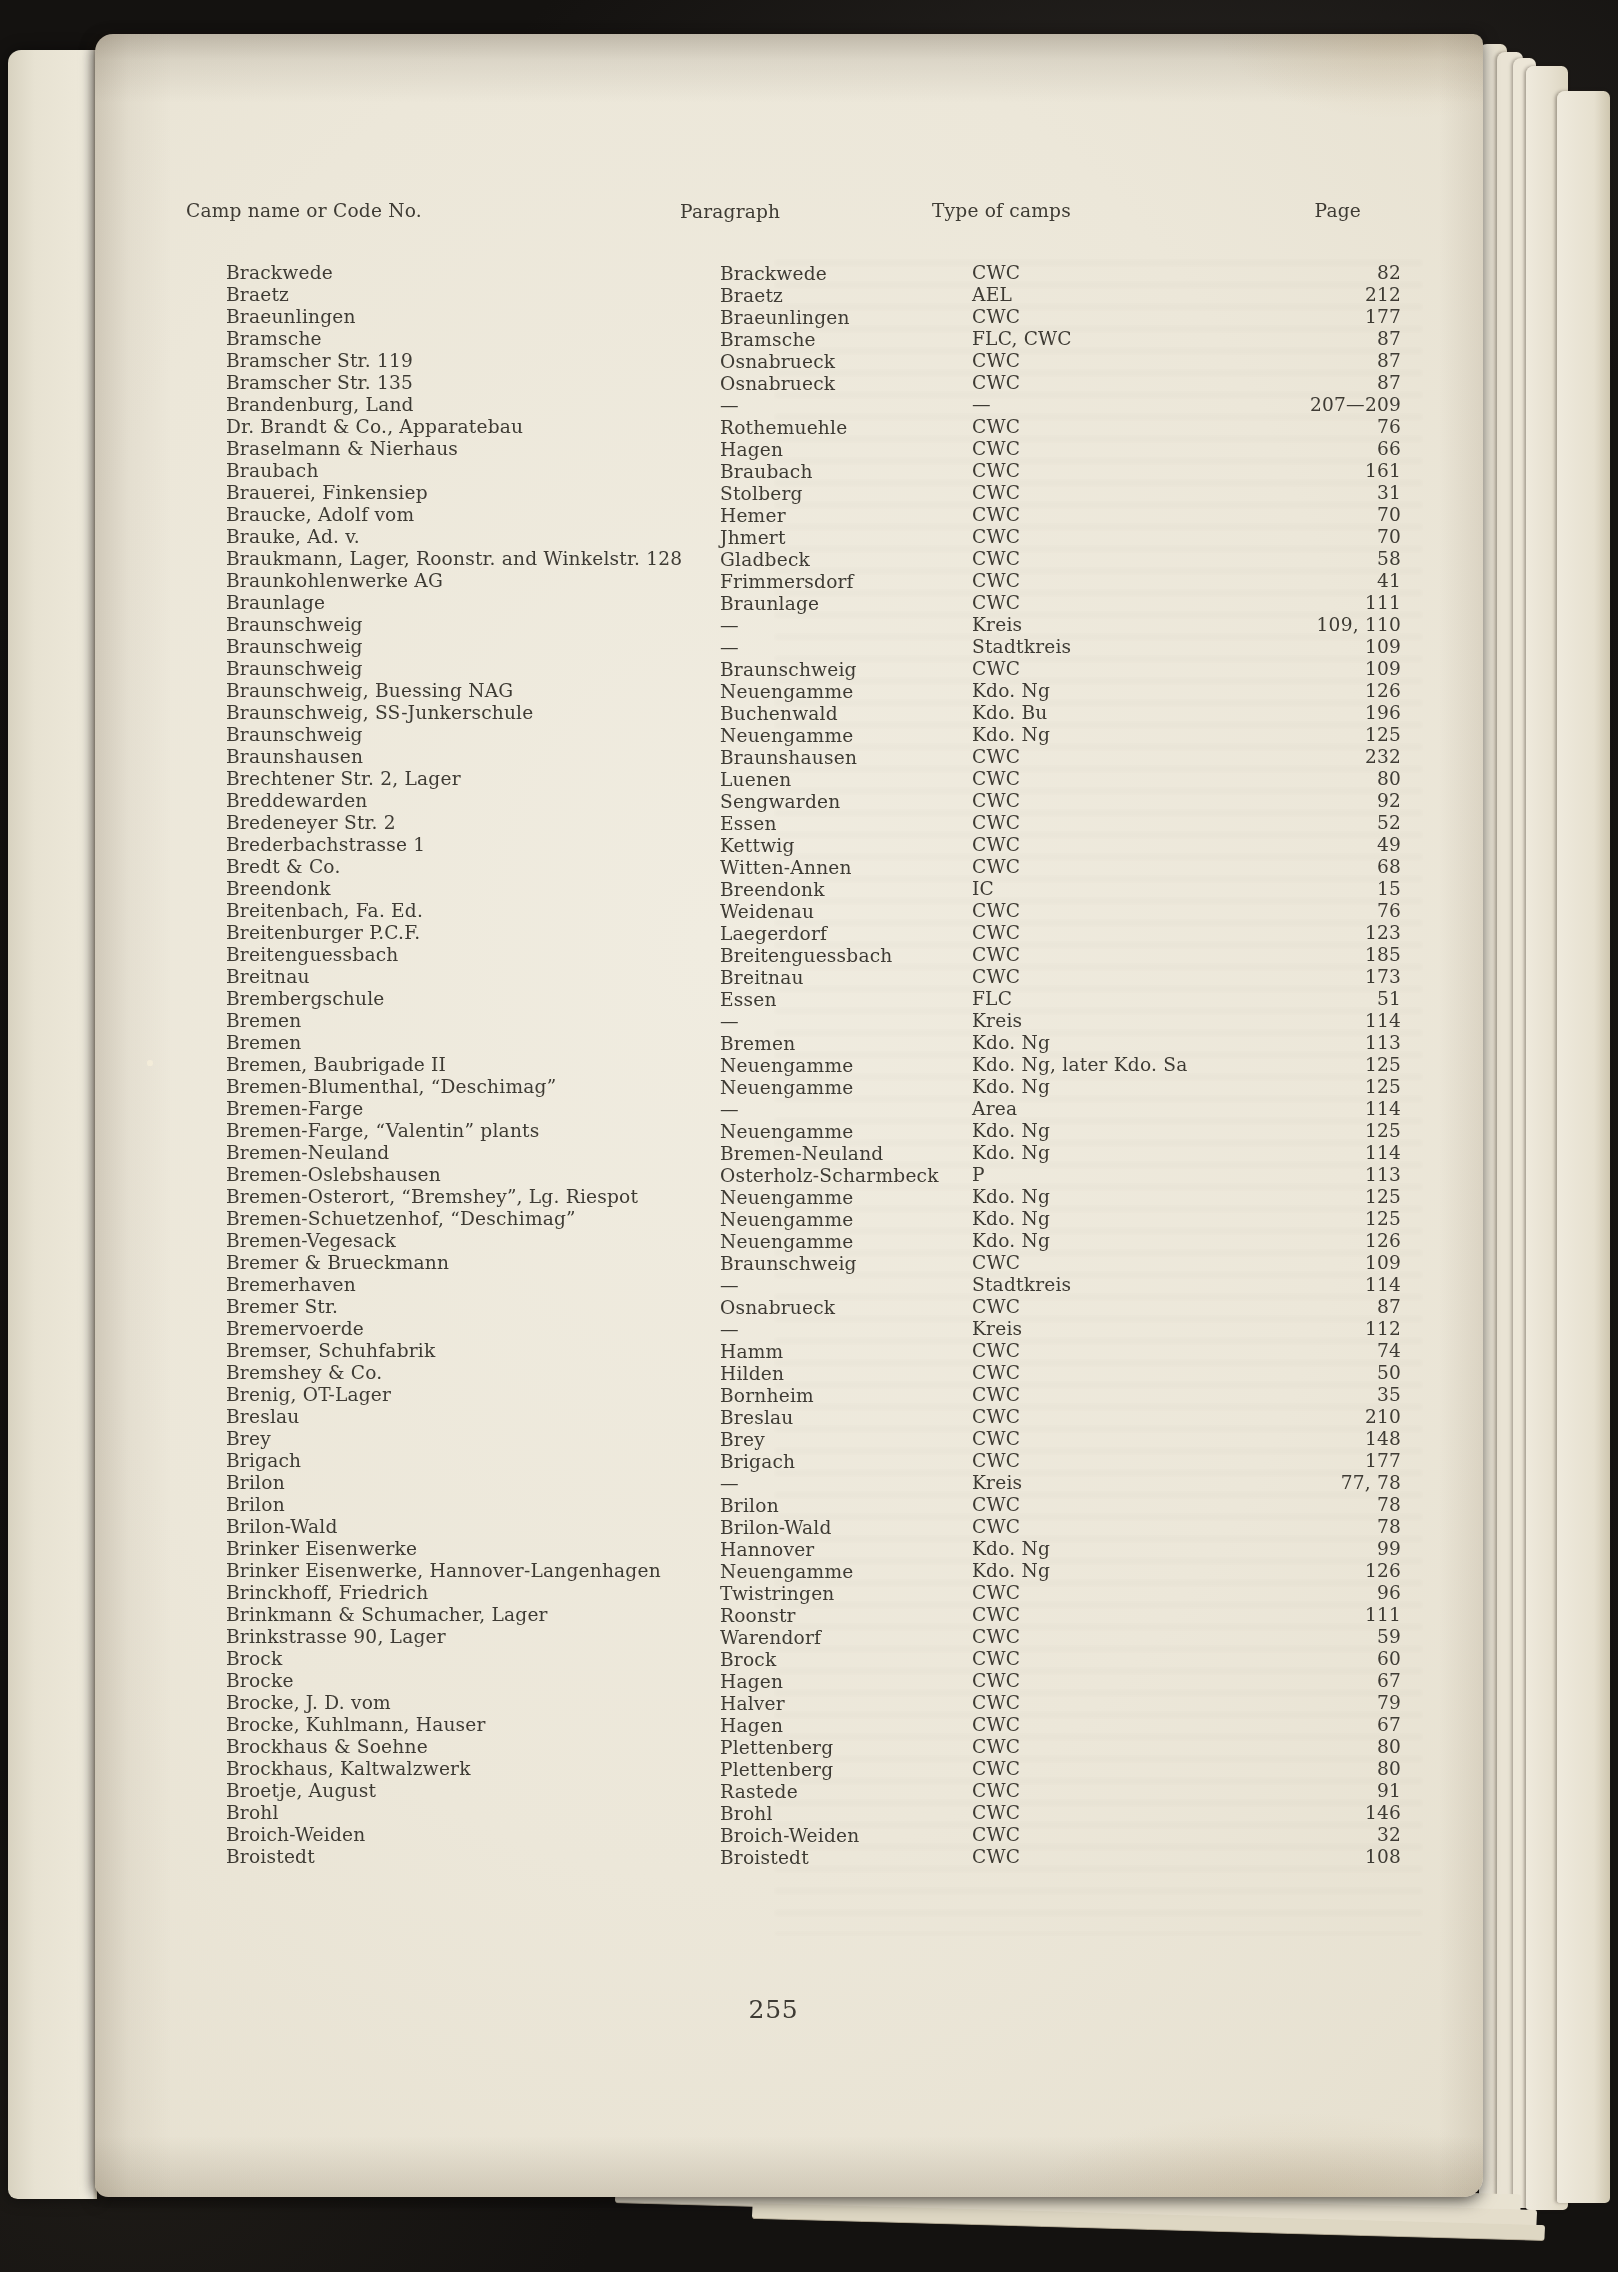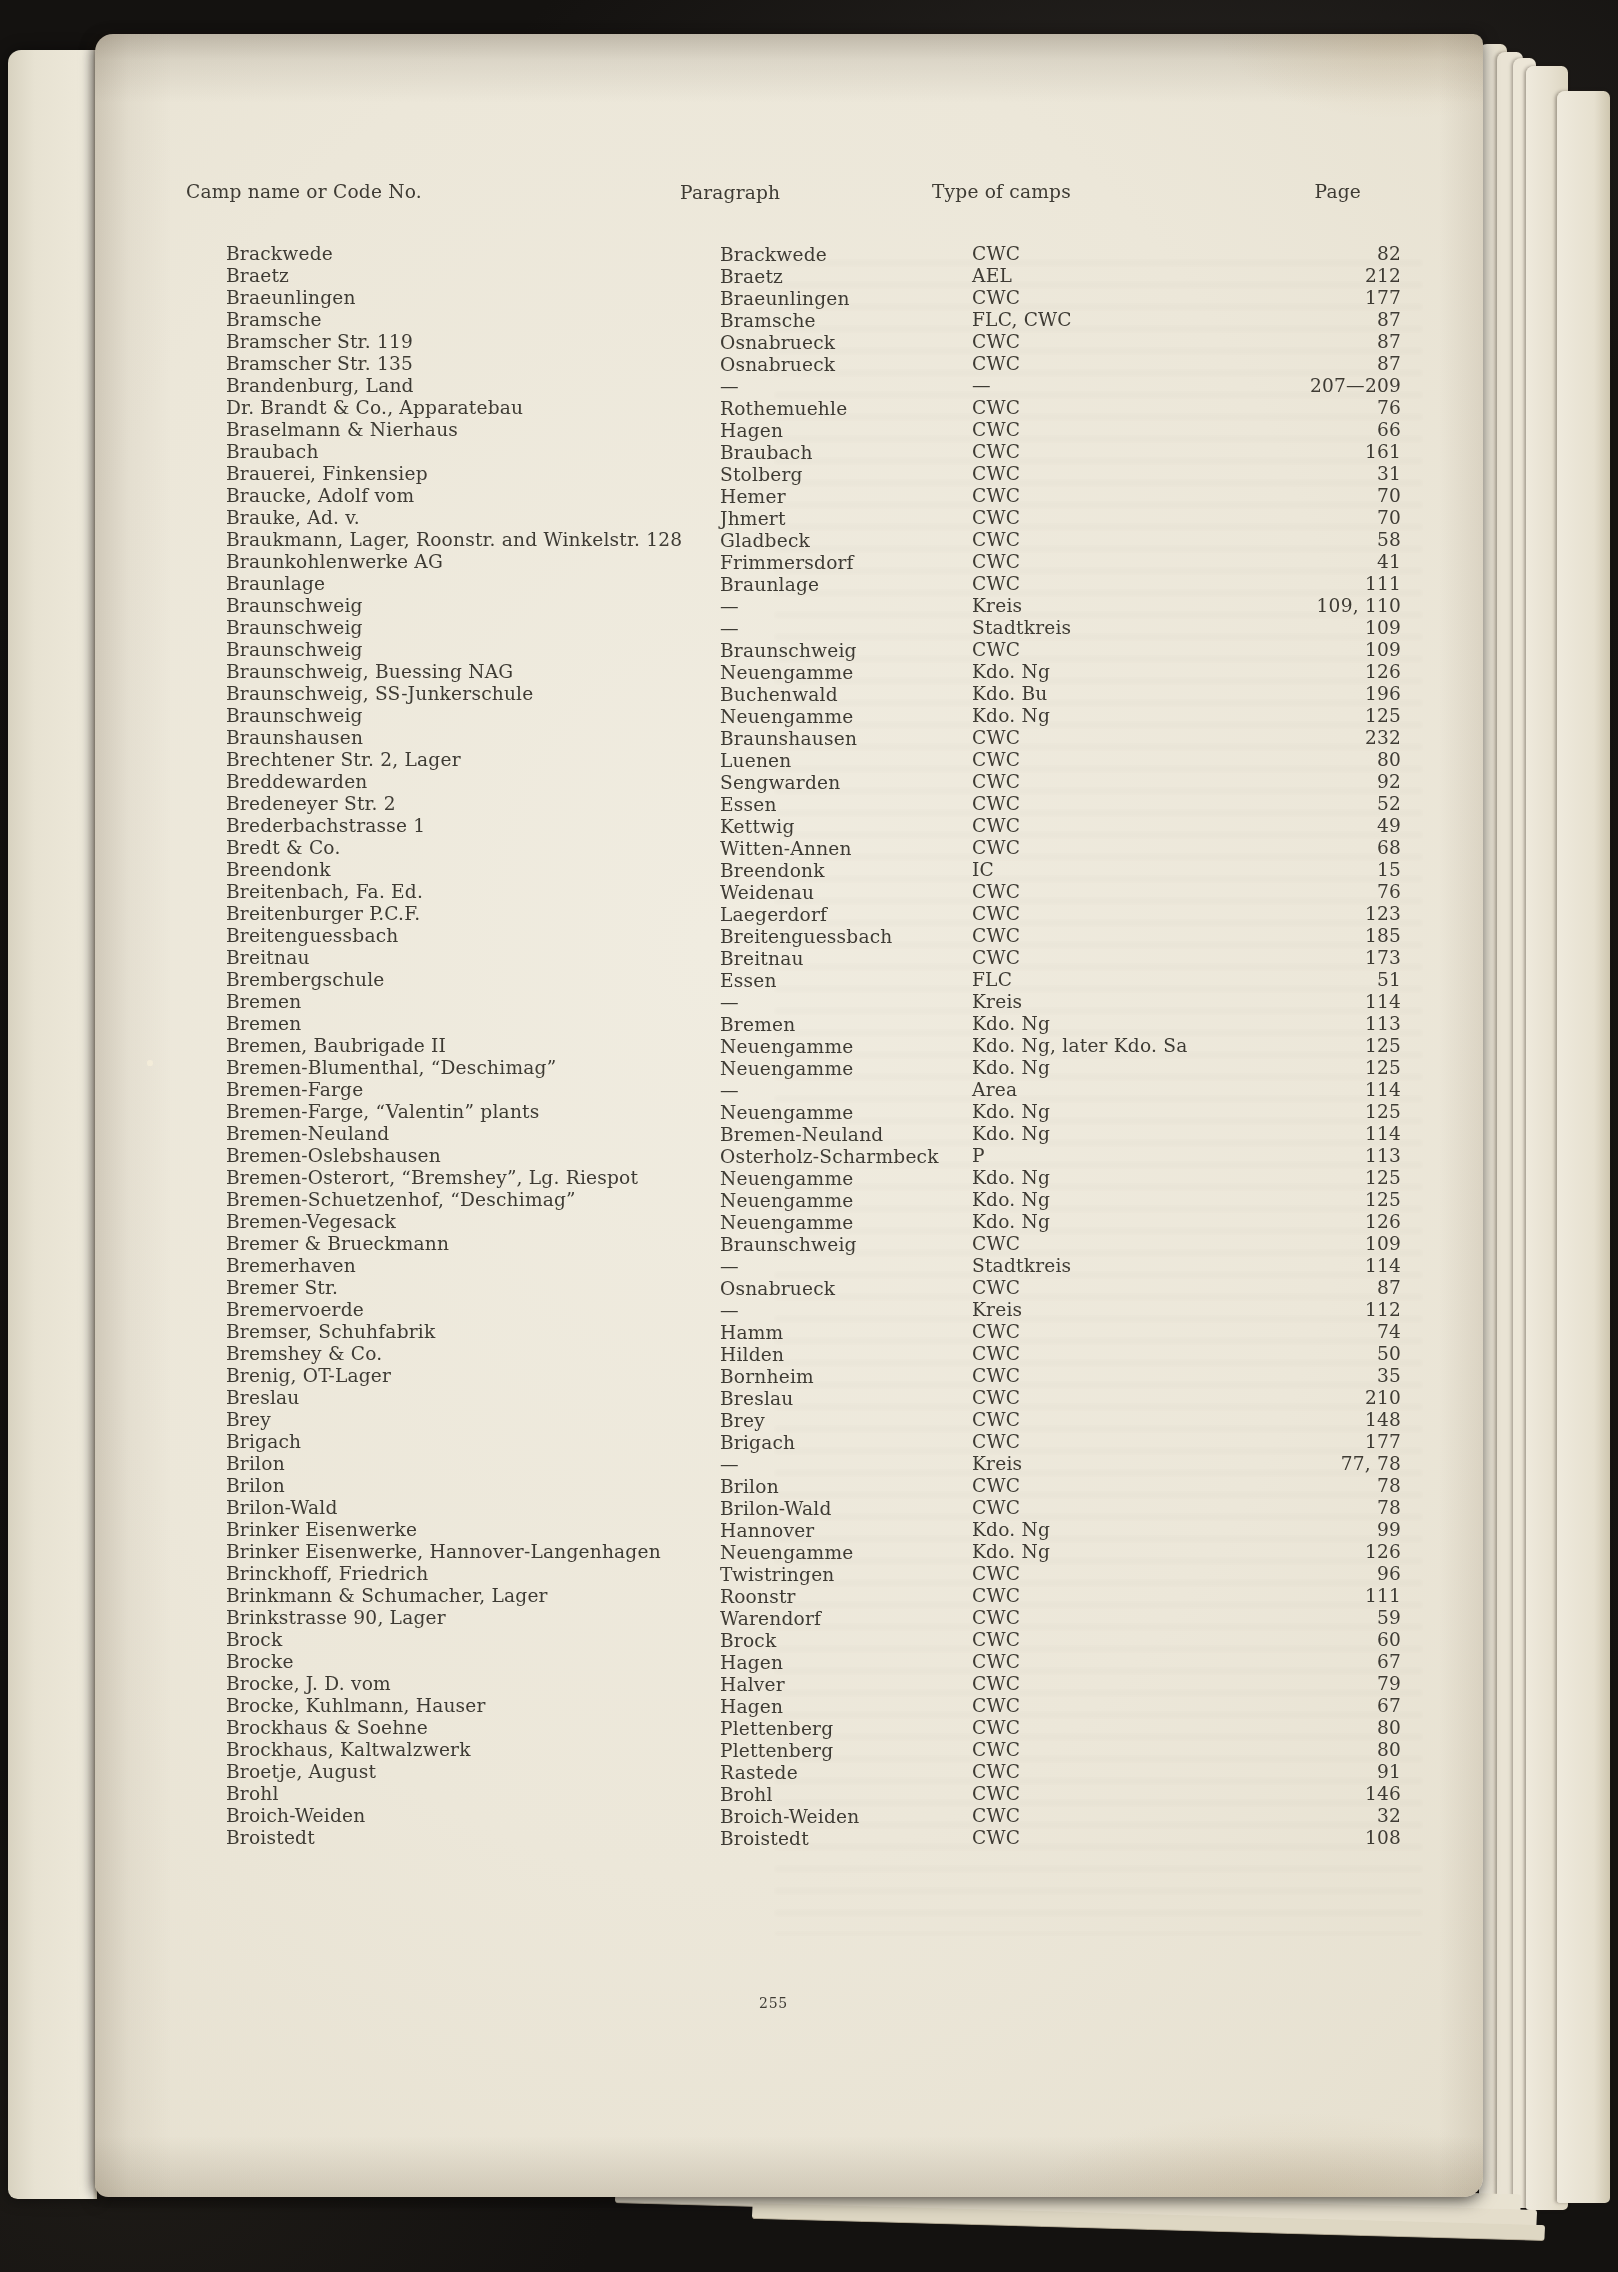--- a/index.html
+++ b/index.html
@@ -43,27 +43,27 @@
     box-shadow:-4.9px 0 11.3px -3.2px rgba(30,20,12,.5), 0 4.9px 14.6px rgba(0,0,0,.5);
   }
   .ghost{position:absolute;left:680px;top:210px;width:647px;height:1691px;opacity:.5;
     background:repeating-linear-gradient(180deg, transparent 0 16px, rgba(110,100,80,.045) 16px 22px);
     filter:blur(0.8px);pointer-events:none;}
   
   .index-table{position:absolute;left:91px;top:147px;width:1175px;color:#3e3b34;
     font-size:18.6px;letter-spacing:0.2px;}
   .index-head,.index-row{display:grid;grid-template-columns:494px 252px 310px 119px;
     line-height:22px;white-space:nowrap;}
-  .index-head{line-height:22px;}
+  .index-head{line-height:22px;margin-top:19px;}
   .index-rows{margin-top:40px;margin-left:40px;}
   .col{overflow:visible;}
   .pageno{text-align:right;}
   .para{transform:translateY(0.8px);}
   .folio{position:absolute;left:91px;top:1961px;width:1175px;text-align:center;
-    font-size:14px;color:#3e3b34;letter-spacing:0.8px;}
+    font-size:25px;color:#3e3b34;letter-spacing:0.8px;}
   .speck{position:absolute;left:52px;top:1026px;width:5.7px;height:5.7px;border-radius:50%;
     background:#f3ecd9;box-shadow:663px -152px 0 -1.6px rgba(240,232,215,.7), 615px 728px 0 -2.4px rgba(215,205,180,.8);}
 </style>
 </head>
 <body>
 
 <div class="scene">
 
   <div class="fan fan1"></div>
   <div class="fan fan2"></div>

